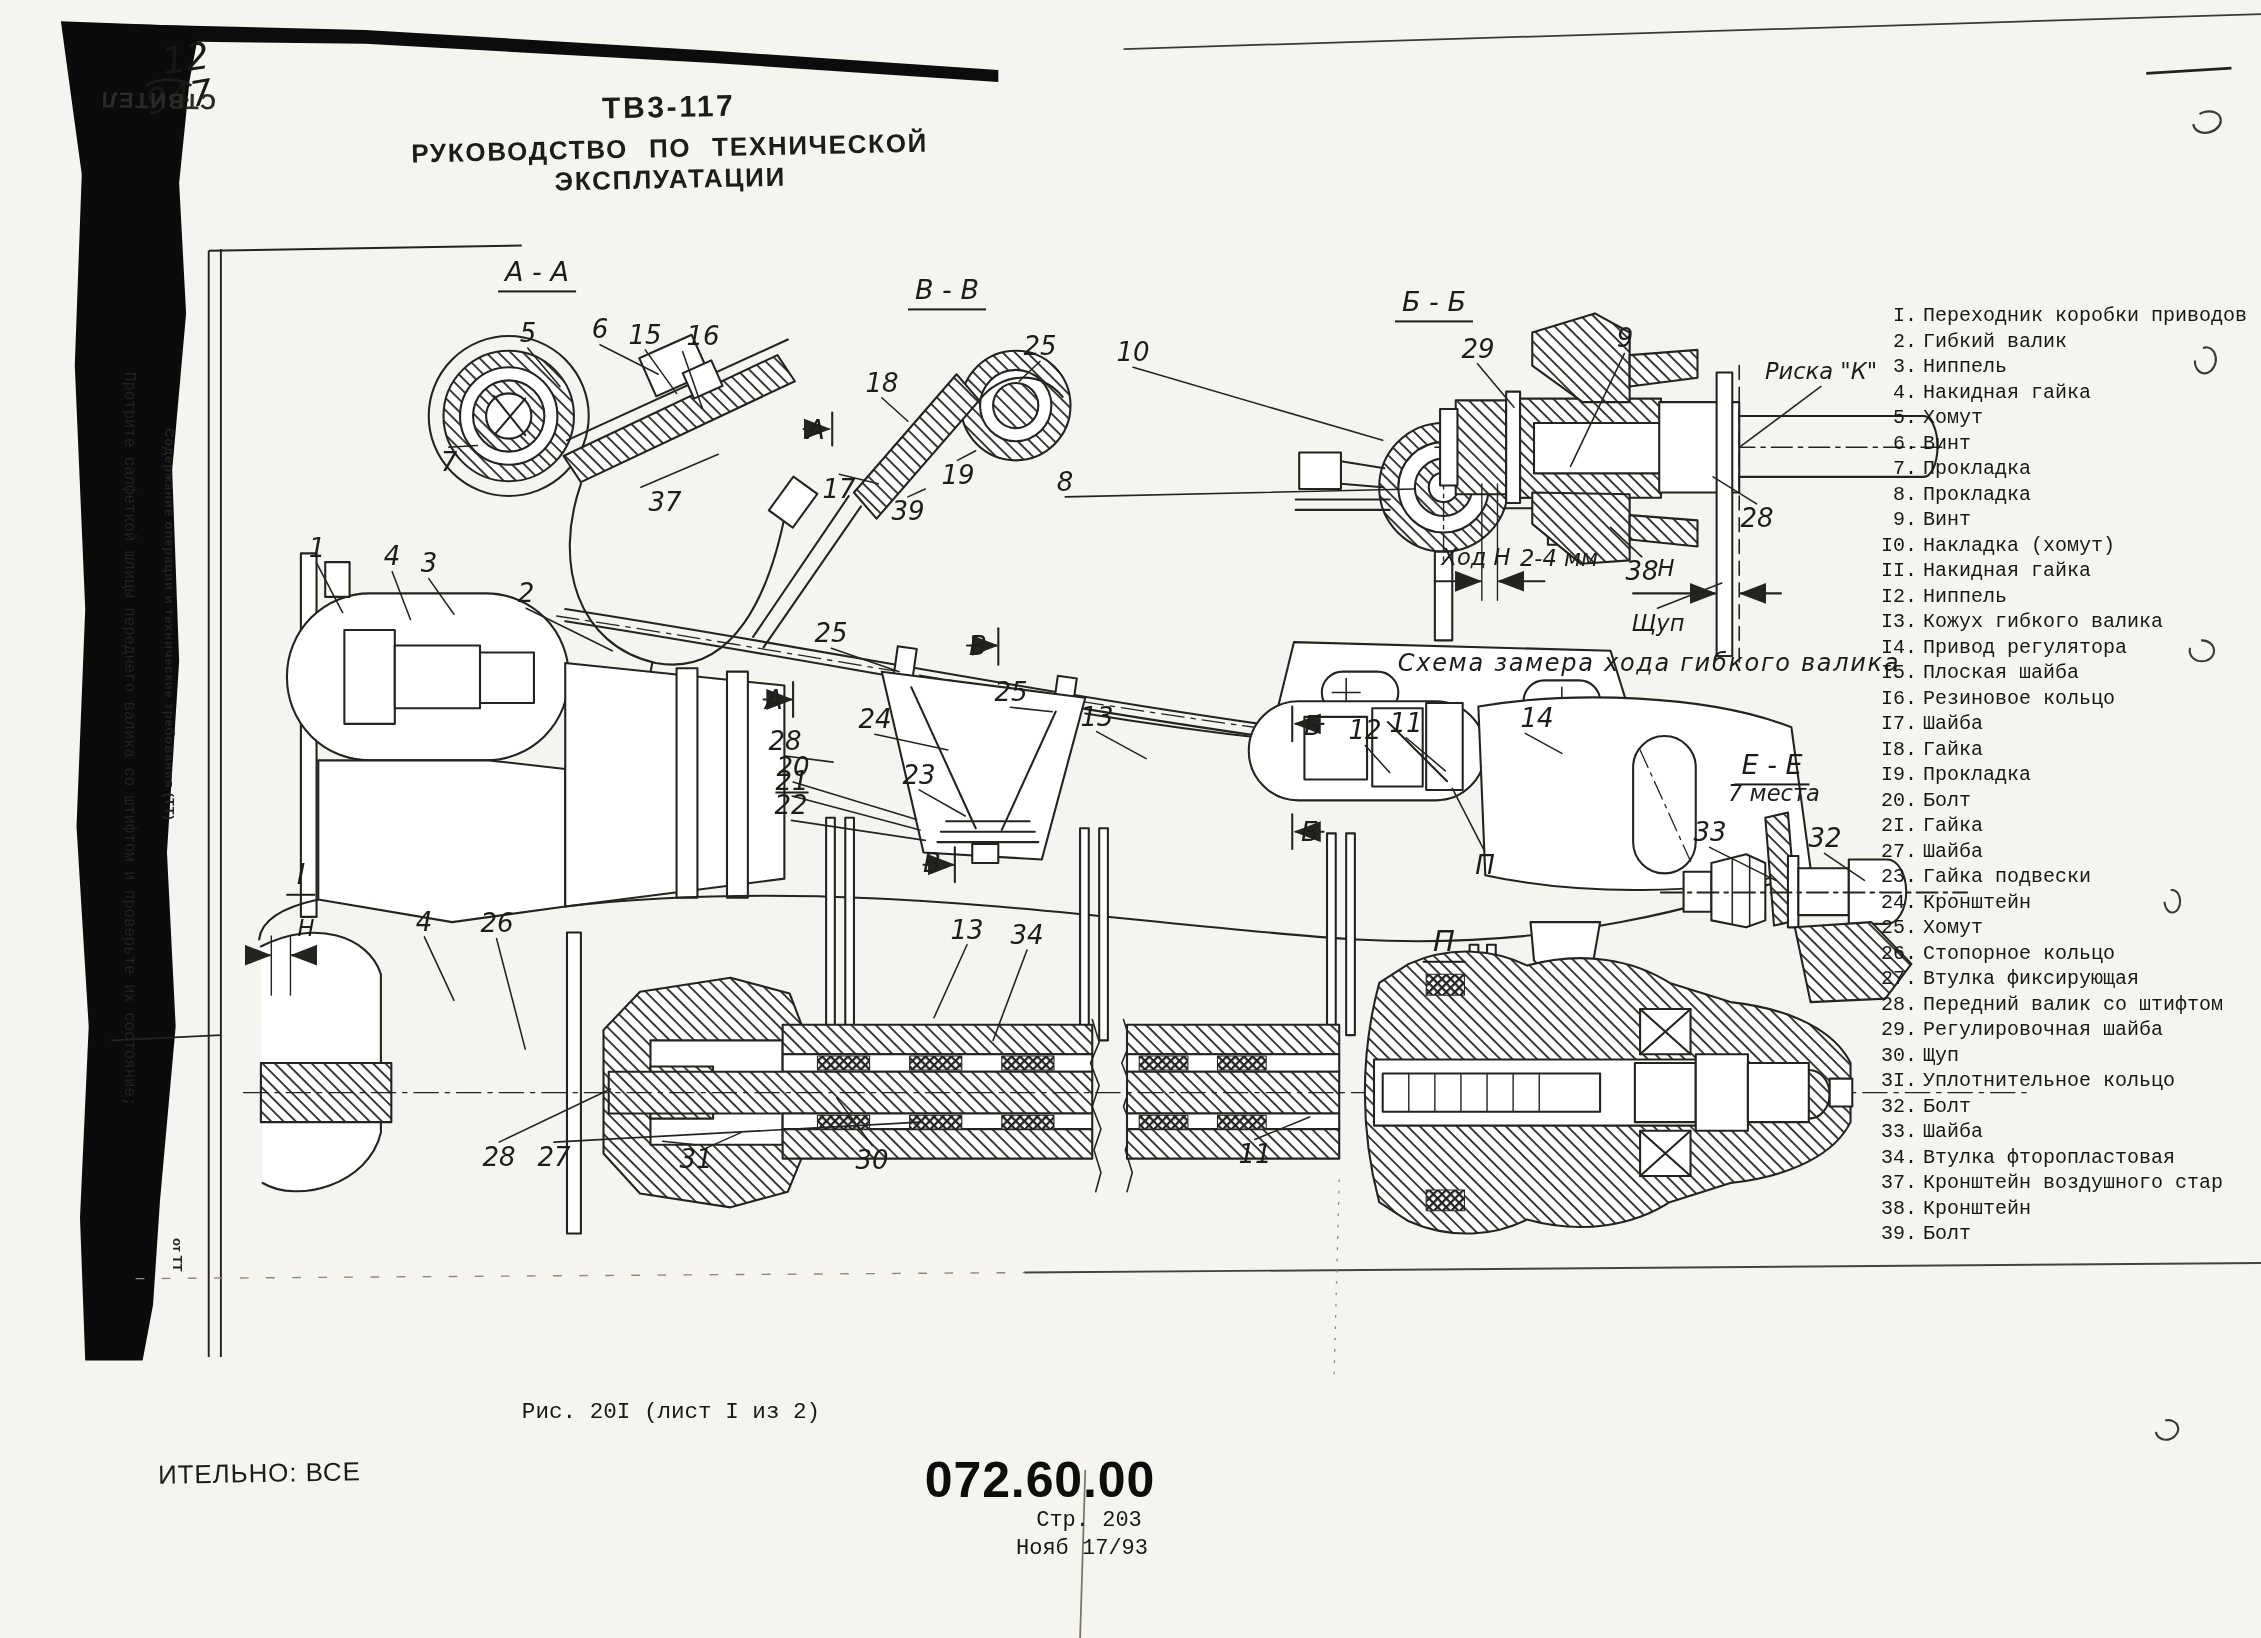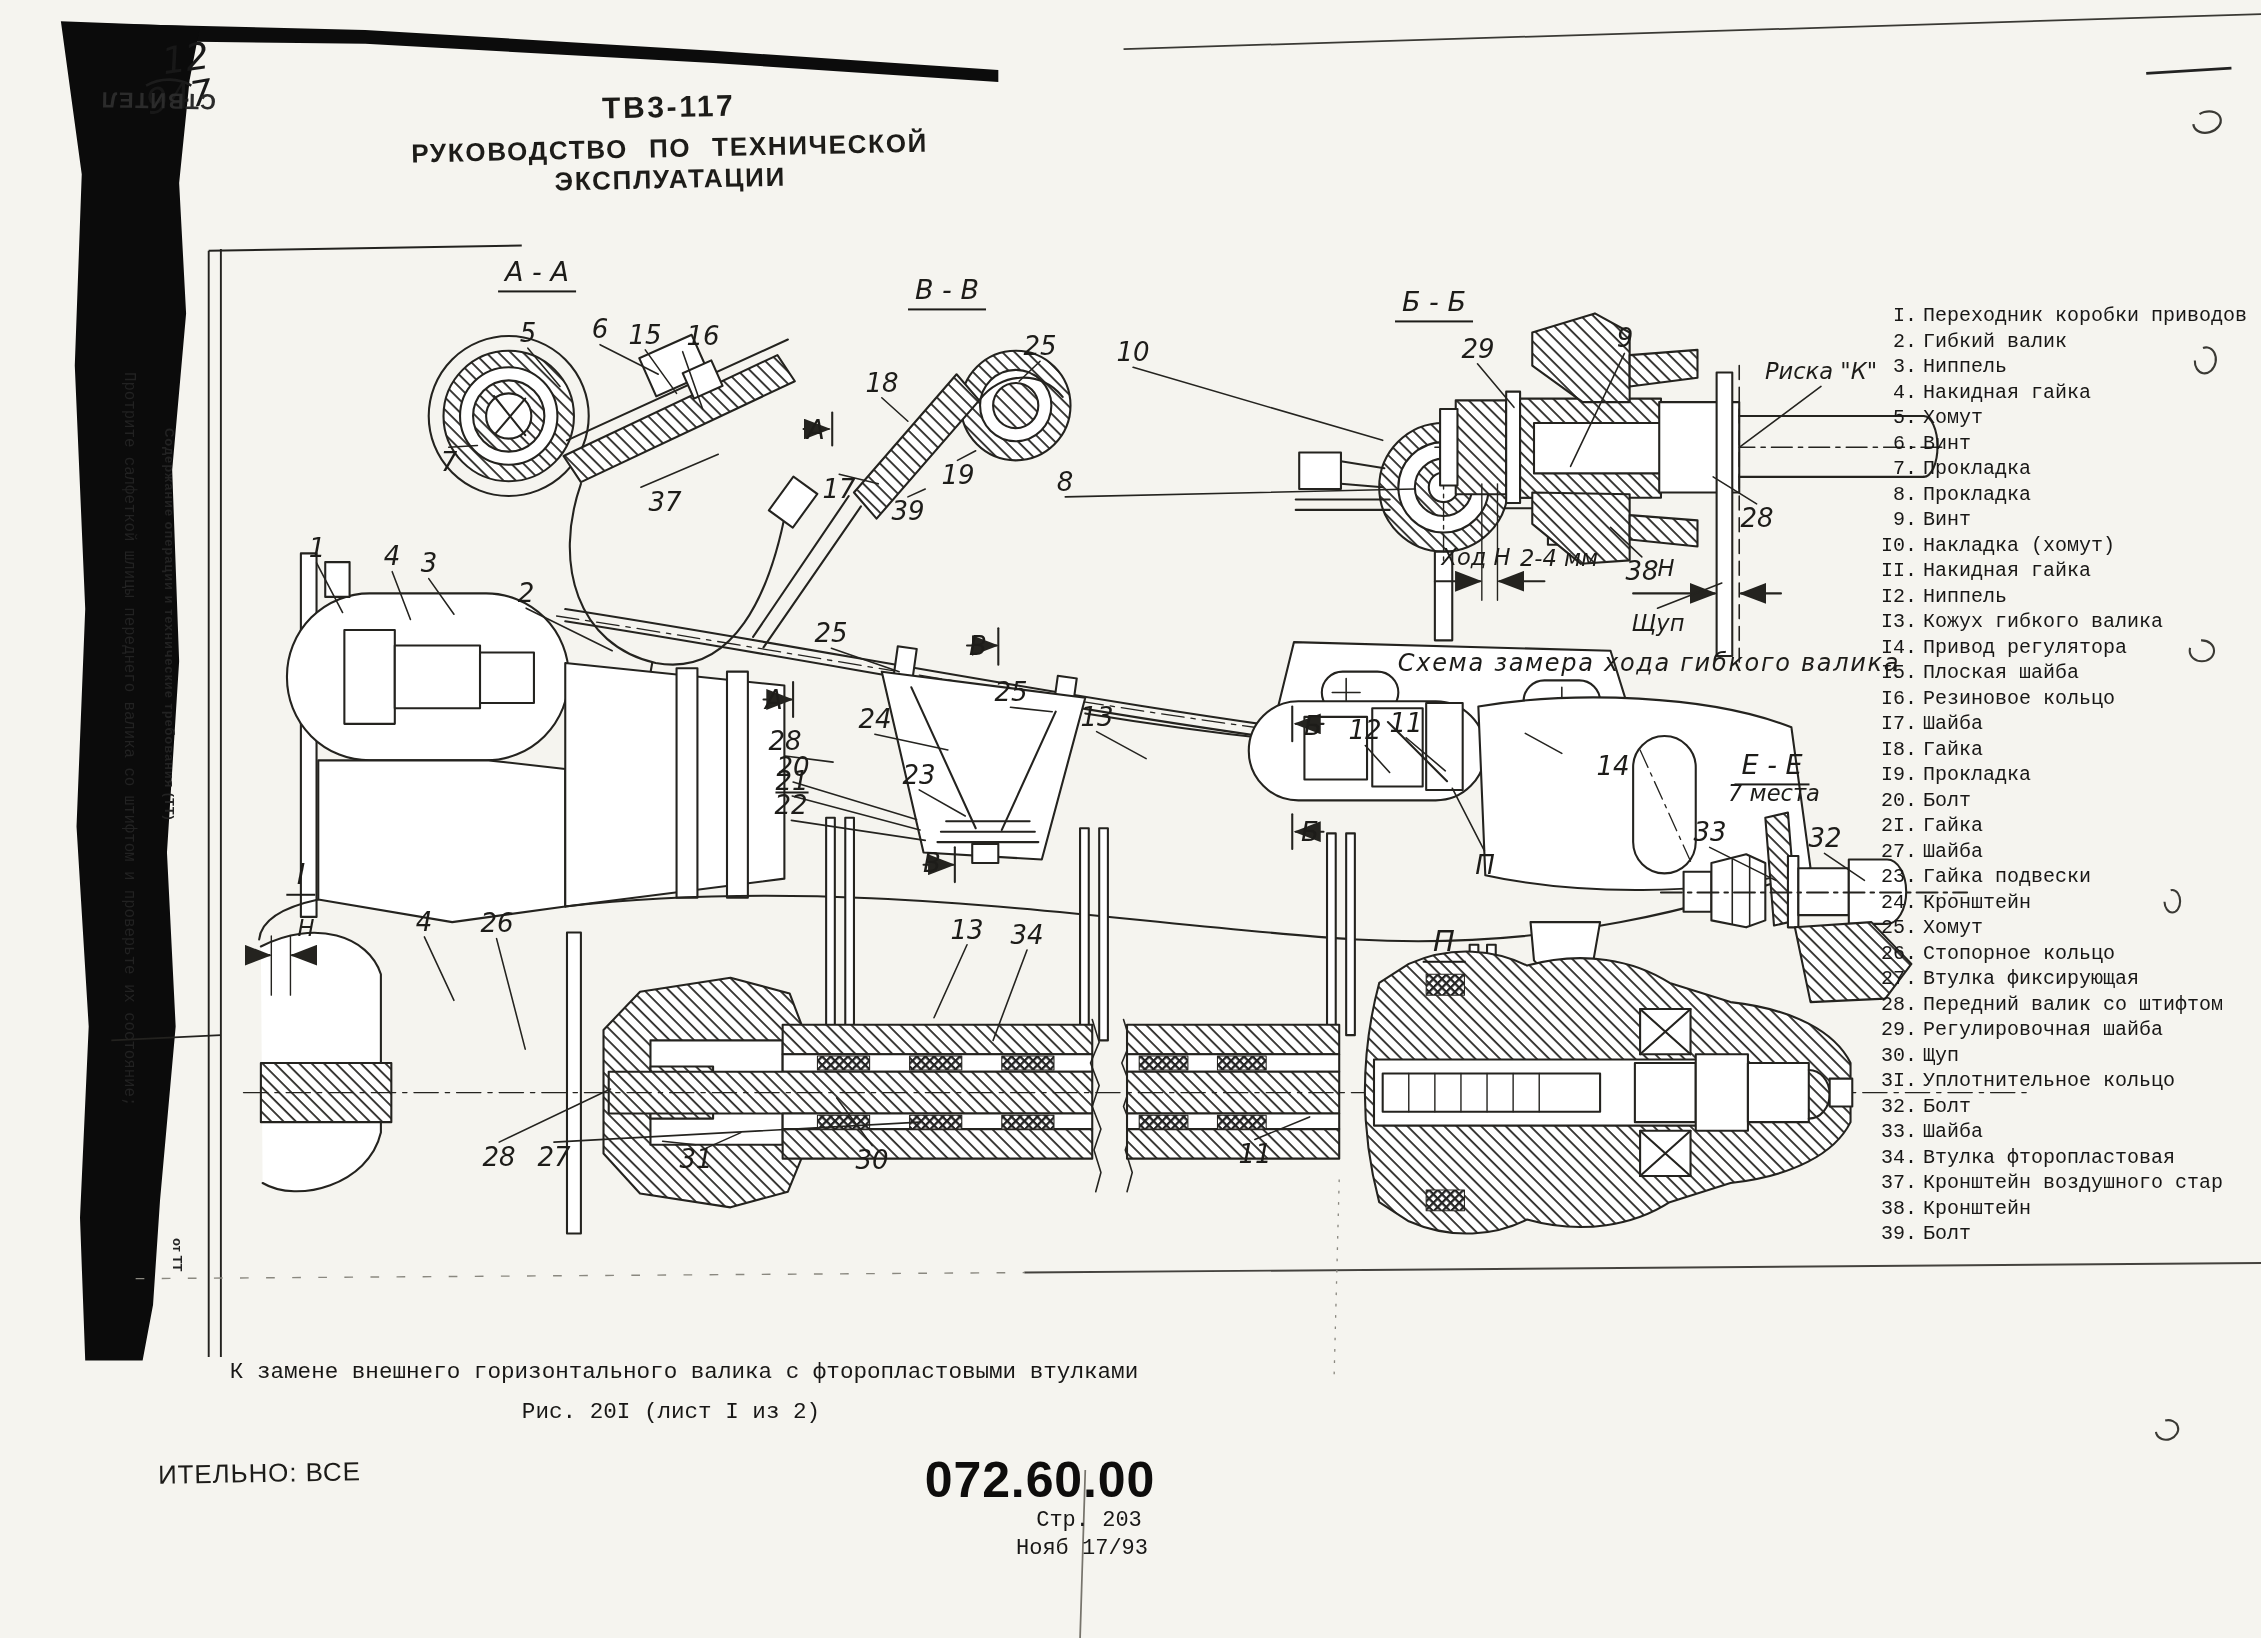--- a/index.html
+++ b/index.html
@@ -543,21 +543,21 @@
       <span class="ann ann-c" style="left: 875px; top: 720px;">24</span>
       <span class="ann ann-c" style="left: 785px; top: 742px;">28</span>
       <span class="ann ann-c" style="left: 793px; top: 768px;">20</span>
       <span class="ann ann-c" style="left: 792px; top: 782px; text-decoration: underline;">21</span>
       <span class="ann ann-c" style="left: 791px; top: 806px;">22</span>
       <span class="ann ann-c" style="left: 919px; top: 776px;">23</span>
       <span class="ann ann-c" style="left: 1011px; top: 693px;">25</span>
       <span class="ann ann-c" style="left: 1097px; top: 718px;">13</span>
       <span class="ann ann-c" style="left: 1365px; top: 731px;">12</span>
       <span class="ann ann-c" style="left: 1406px; top: 724px;">11</span>
-      <span class="ann ann-c" style="left: 1613px; top: 719px; margin-top: 48px;">14</span>
+      <span class="ann ann-c" style="left: 1537px; top: 719px;">14</span>
       <span class="ann ann-c" style="left: 1485px; top: 866px;">П</span>
       <span class="ann ann-c" style="left: 816px; top: 431px;">А</span>
       <span class="ann ann-c" style="left: 774px; top: 701px;">А</span>
       <span class="ann ann-c" style="left: 1313px; top: 727px;">Б</span>
       <span class="ann ann-c" style="left: 1310px; top: 833px;">Б</span>
       <span class="ann ann-c" style="left: 978px; top: 647px;">В</span>
       <span class="ann ann-c" style="left: 932px; top: 864px;">В</span>
       <span class="ann ann-r" style="left: 301px; top: 878px;">I</span>
       <span class="ann ann-d" style="left: 306px; top: 929px;">Н</span>
       <span class="ann ann-c" style="left: 424px; top: 923px;">4</span>
@@ -569,21 +569,20 @@
       <span class="ann ann-c" style="left: 696px; top: 1160px;">31</span>
       <span class="ann ann-c" style="left: 872px; top: 1161px;">30</span>
       <span class="ann ann-c" style="left: 1255px; top: 1155px;">11</span>
       <span class="ann ann-r" style="left: 1444px; top: 945px;">П</span>
       <span class="ann ann-t" style="left: 1772px; top: 769px;">Е - Е</span>
       <span class="ann ann-d" style="left: 1774px; top: 794px;">7 места</span>
       <span class="ann ann-c" style="left: 1710px; top: 833px;">33</span>
       <span class="ann ann-c" style="left: 1825px; top: 839px;">32</span>
     </div>
 
-  <div class="cap cap1">К замене внешнего горизонтального валика с фторопластовыми втулками</div>
   <div class="cap cap2">Рис. 20I (лист I из 2)</div>
   <div class="doccode">072.60.00</div>
   <div class="cap pg">Стр. 203</div>
   <div class="cap dt">Нояб 17/93</div>
   <div class="left-frag">ИТЕЛЬНО: ВСЕ</div>
 
 </div>
 
 
 </body></html>

